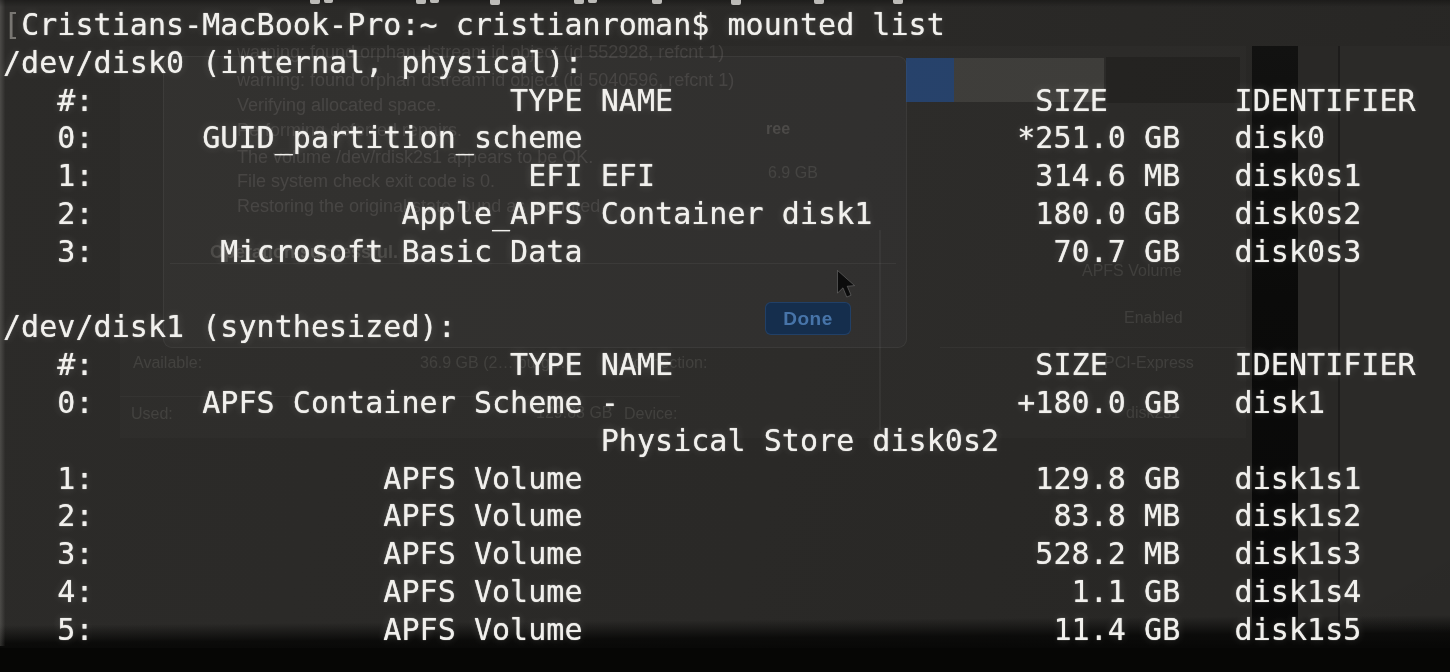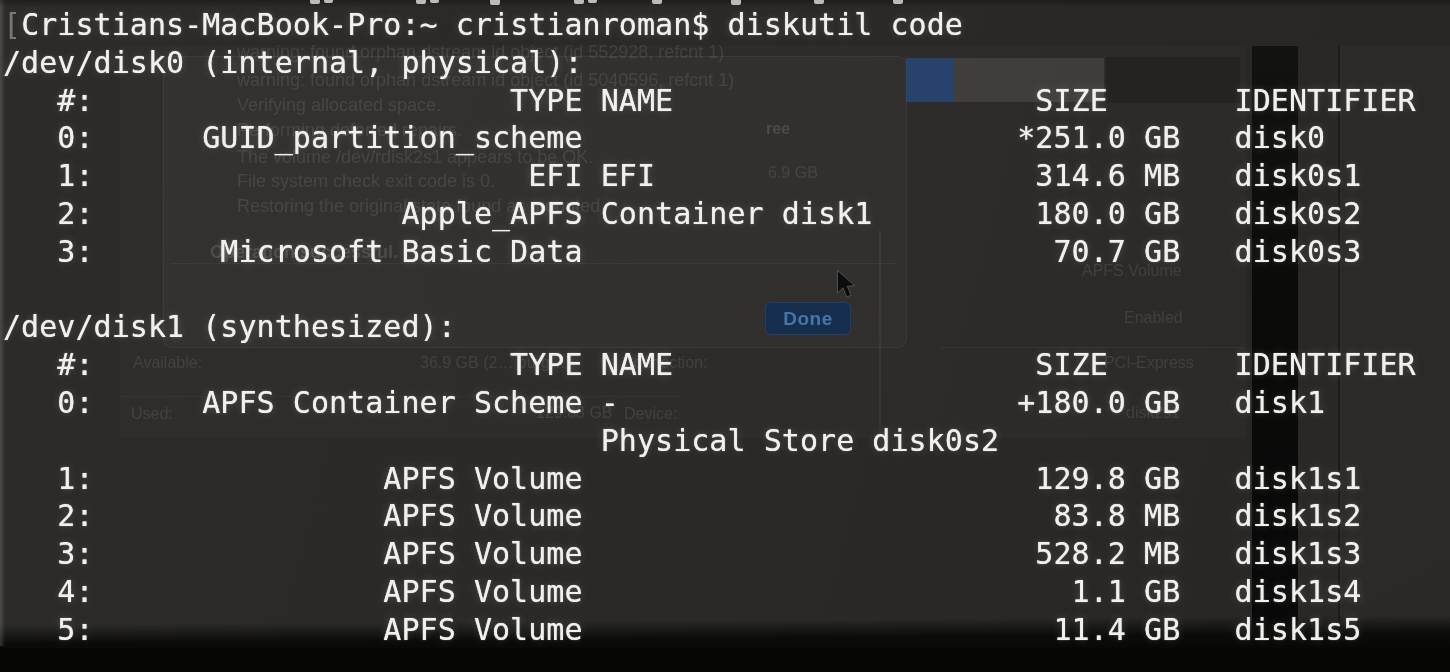--- a/index.html
+++ b/index.html
@@ -119,21 +119,21 @@
       <div class="frag" style="left: 430px; width: 9px; height: 3px;"></div>
       <div class="frag" style="left: 490px; width: 10px; height: 5px;"></div>
       <div class="frag" style="left: 574px; width: 10px; height: 4px;"></div>
       <div class="frag" style="left: 588px; width: 9px; height: 3px;"></div>
       <div class="frag" style="left: 652px; width: 10px; height: 4px;"></div>
       <div class="frag" style="left: 731px; width: 10px; height: 5px;"></div>
       <div class="frag" style="left: 814px; width: 10px; height: 4px;"></div>
       <div class="frag" style="left: 893px; width: 10px; height: 4px;"></div>
     </div>
 
-  <pre id="terminal"><span class="dim">[</span><span id="prompt-line">Cristians-MacBook-Pro:~ cristianroman$ diskutil code</span><span id="output-lines">
+  <pre id="terminal"><span class="dim">[</span><span id="prompt-line">Cristians-MacBook-Pro:~ cristianroman$ mounted list</span><span id="output-lines">
 /dev/disk0 (internal, physical):
    #:                       TYPE NAME                    SIZE       IDENTIFIER
    0:      GUID_partition_scheme                        *251.0 GB   disk0
    1:                        EFI EFI                     314.6 MB   disk0s1
    2:                 Apple_APFS Container disk1         180.0 GB   disk0s2
    3:       Microsoft Basic Data                          70.7 GB   disk0s3
 
 /dev/disk1 (synthesized):
    #:                       TYPE NAME                    SIZE       IDENTIFIER
    0:      APFS Container Scheme -                      +180.0 GB   disk1

